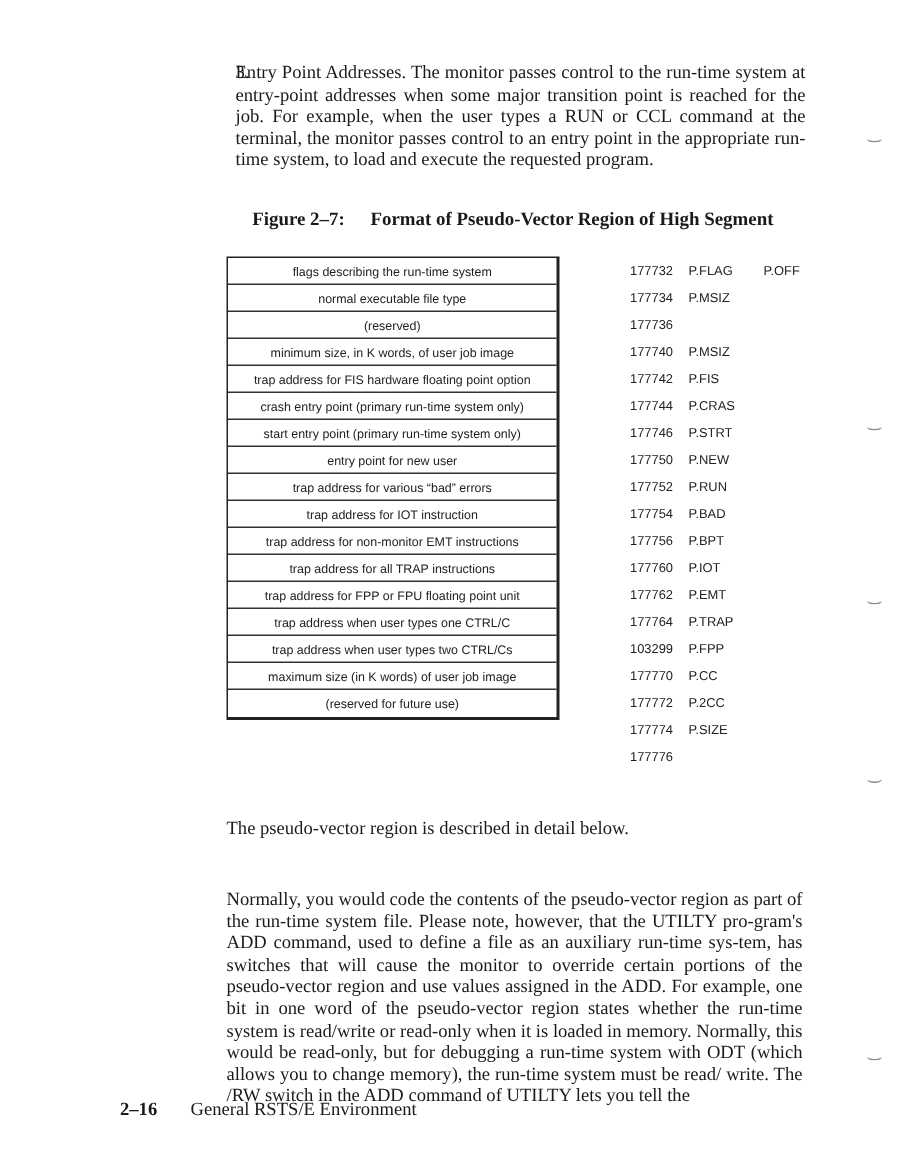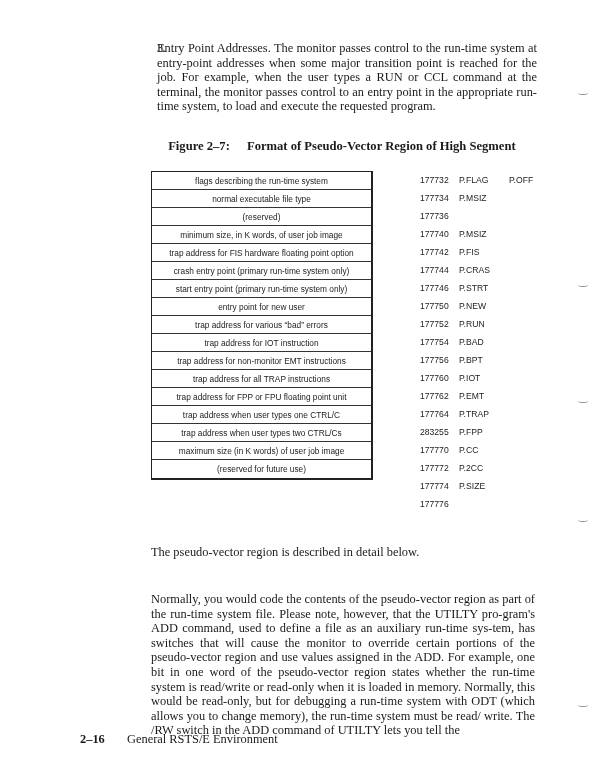--- a/index.html
+++ b/index.html
@@ -150,21 +150,21 @@
       <span class="addr">177762</span>
       <span class="sym">P.EMT</span>
       <span class="sym"></span>
     </div>
     <div class="arow">
       <span class="addr">177764</span>
       <span class="sym">P.TRAP</span>
       <span class="sym"></span>
     </div>
     <div class="arow">
-      <span class="addr">283255</span>
+      <span class="addr">103299</span>
       <span class="sym">P.FPP</span>
       <span class="sym"></span>
     </div>
     <div class="arow">
       <span class="addr">177770</span>
       <span class="sym">P.CC</span>
       <span class="sym"></span>
     </div>
     <div class="arow">
       <span class="addr">177772</span>

